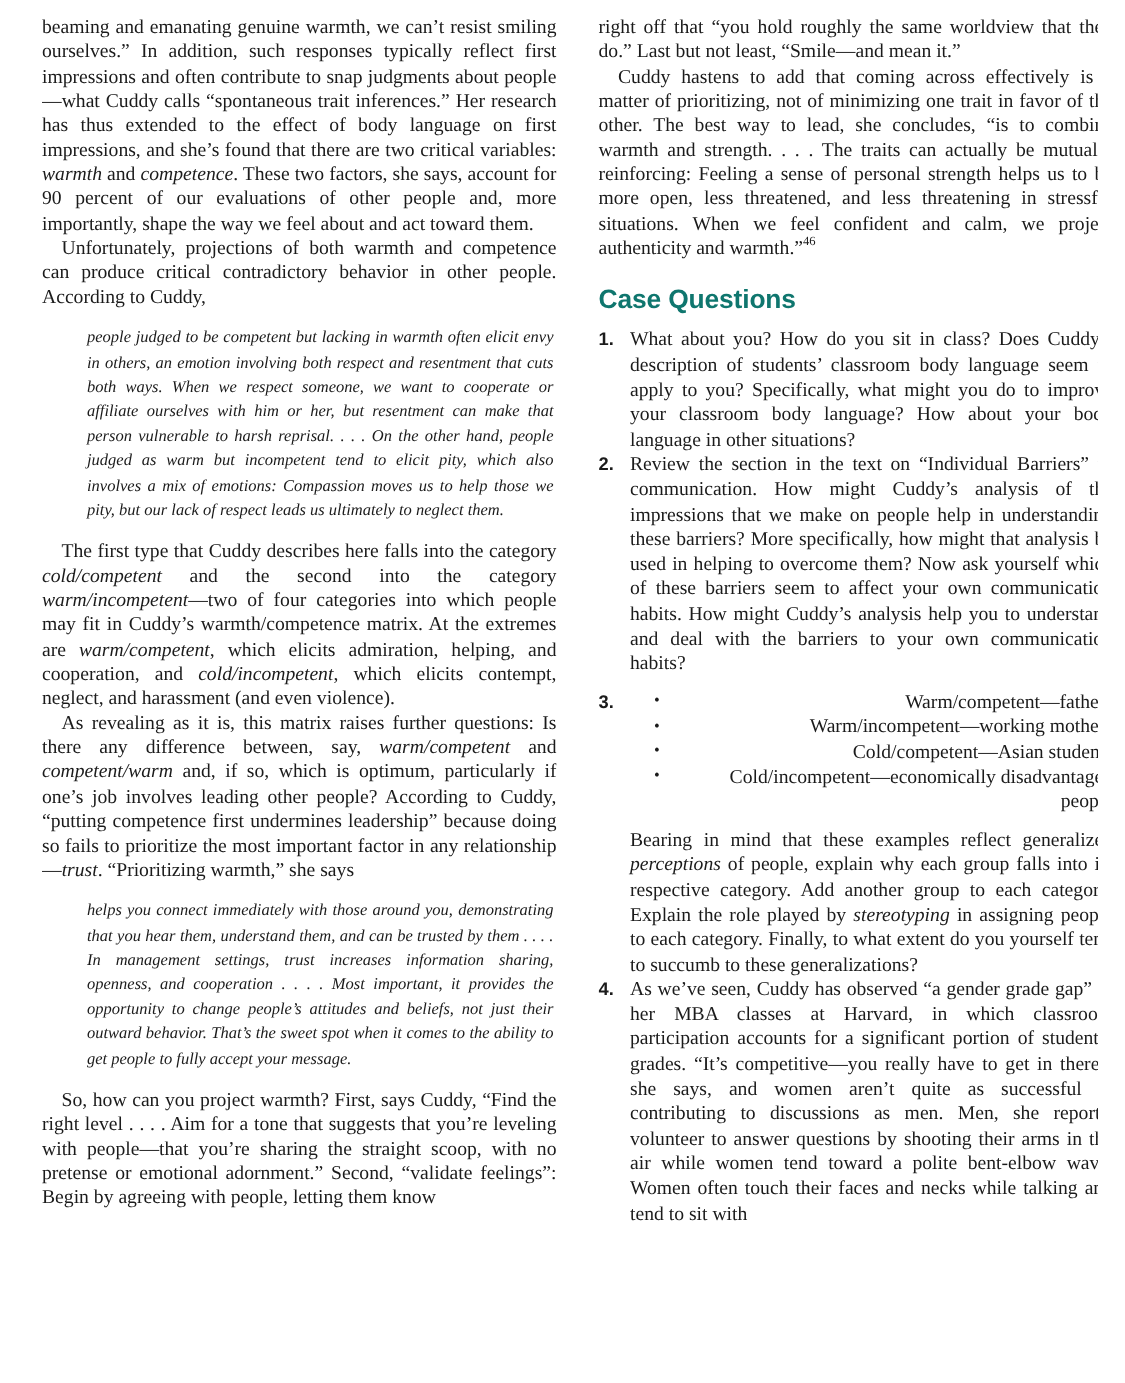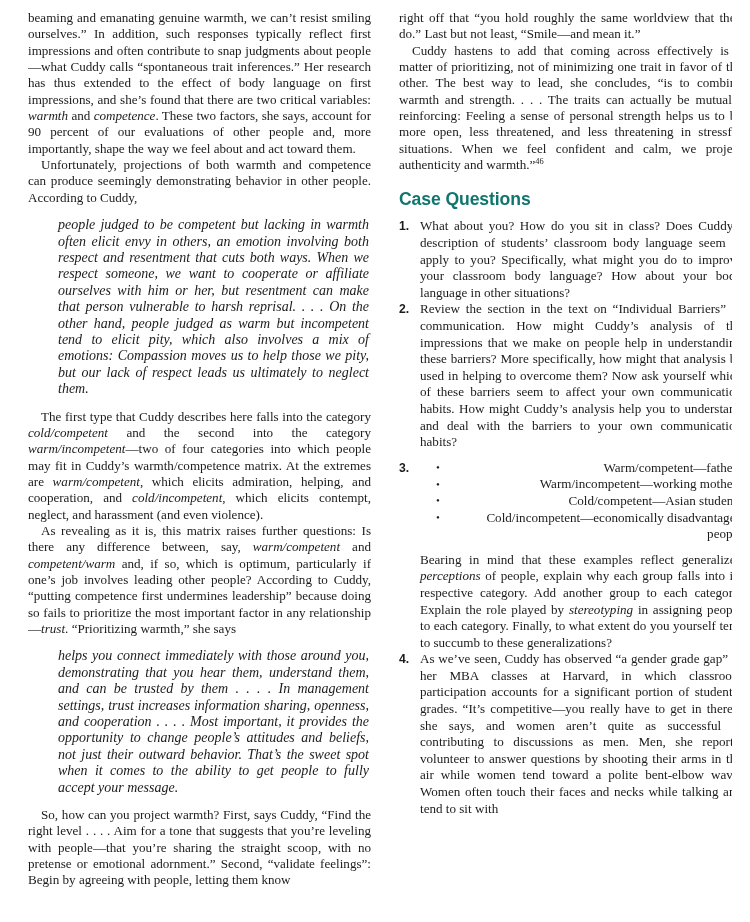--- a/index.html
+++ b/index.html
@@ -50,21 +50,21 @@
     -webkit-hyphens: auto;
   }
   p.body.noindent { text-indent: 0; }
 
   
   .extract {
     margin: 11px 0 11px 0;
     padding-left: 30px;
     padding-right: 2px;
     font-style: italic;
-    font-size: 14px;
+    font-size: 11px;
     line-height: 16.4px;
     text-align: justify;
     hyphens: auto;
     -webkit-hyphens: auto;
   }
 
   
   h2.case-heading {
     font-family: "Liberation Sans", "DejaVu Sans", sans-serif;
     font-weight: bold;
@@ -136,21 +136,21 @@
 </style>
 </head>
 <body>
 
 <div class="page">
   <div class="columns">
 
     <div class="column">
       <div>
           <p class="body noindent"><span>beaming and emanating genuine warmth, we can’t resist smiling ourselves.” In addition, such responses typically reflect first impressions and often contribute to snap judgments about people—what Cuddy calls “spontaneous trait inferences.” Her research has thus extended to the effect of body language on first impressions, and she’s found that there are two critical variables: </span><em>warmth</em><span> and </span><em>competence</em><span>. These two factors, she says, account for 90 percent of our evaluations of other people and, more importantly, shape the way we feel about and act toward them.</span></p>
-          <p class="body"><span>Unfortunately, projections of both warmth and competence can produce seemingly demonstrating behavior in other people. According to Cuddy,</span></p>
+          <p class="body"><span>Unfortunately, projections of both warmth and competence can produce critical contradictory behavior in other people. According to Cuddy,</span></p>
           <div class="extract"><span>people judged to be competent but lacking in warmth often elicit envy in others, an emotion involving both respect and resentment that cuts both ways. When we respect someone, we want to cooperate or affiliate ourselves with him or her, but resentment can make that person vulnerable to harsh reprisal. . . . On the other hand, people judged as warm but incompetent tend to elicit pity, which also involves a mix of emotions: Compassion moves us to help those we pity, but our lack of respect leads us ultimately to neglect them.</span></div>
           <p class="body"><span>The first type that Cuddy describes here falls into the category </span><em>cold/competent</em><span> and the second into the category </span><em>warm/incompetent</em><span>—two of four categories into which people may fit in Cuddy’s warmth/competence matrix. At the extremes are </span><em>warm/competent</em><span>, which elicits admiration, helping, and cooperation, and </span><em>cold/incompetent</em><span>, which elicits contempt, neglect, and harassment (and even violence).</span></p>
           <p class="body"><span>As revealing as it is, this matrix raises further questions: Is there any difference between, say, </span><em>warm/competent</em><span> and </span><em>competent/warm</em><span> and, if so, which is optimum, particularly if one’s job involves leading other people? According to Cuddy, “putting competence first undermines leadership” because doing so fails to prioritize the most important factor in any relationship—</span><em>trust</em><span>. “Prioritizing warmth,” she says</span></p>
           <div class="extract"><span>helps you connect immediately with those around you, demonstrating that you hear them, understand them, and can be trusted by them . . . . In management settings, trust increases information sharing, openness, and cooperation . . . . Most important, it provides the opportunity to change people’s attitudes and beliefs, not just their outward behavior. That’s the sweet spot when it comes to the ability to get people to fully accept your message.</span></div>
           <p class="body"><span>So, how can you project warmth? First, says Cuddy, “Find the right level . . . . Aim for a tone that suggests that you’re leveling with people—that you’re sharing the straight scoop, with no pretense or emotional adornment.” Second, “validate feelings”: Begin by agreeing with people, letting them know</span></p>
         </div>
     </div>
 
     <div class="column">
       <div>

